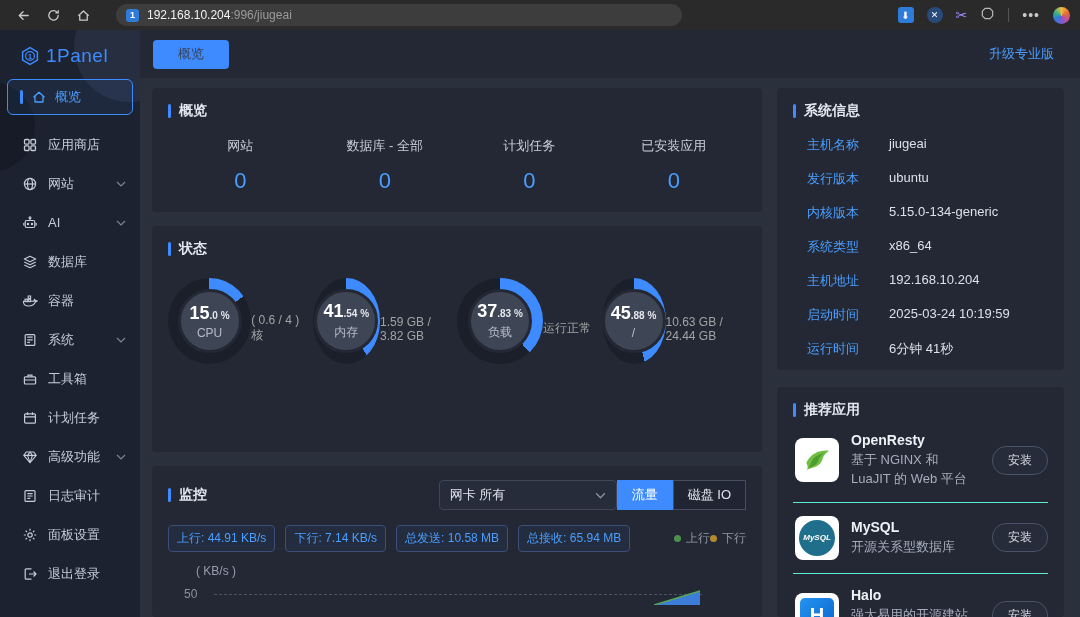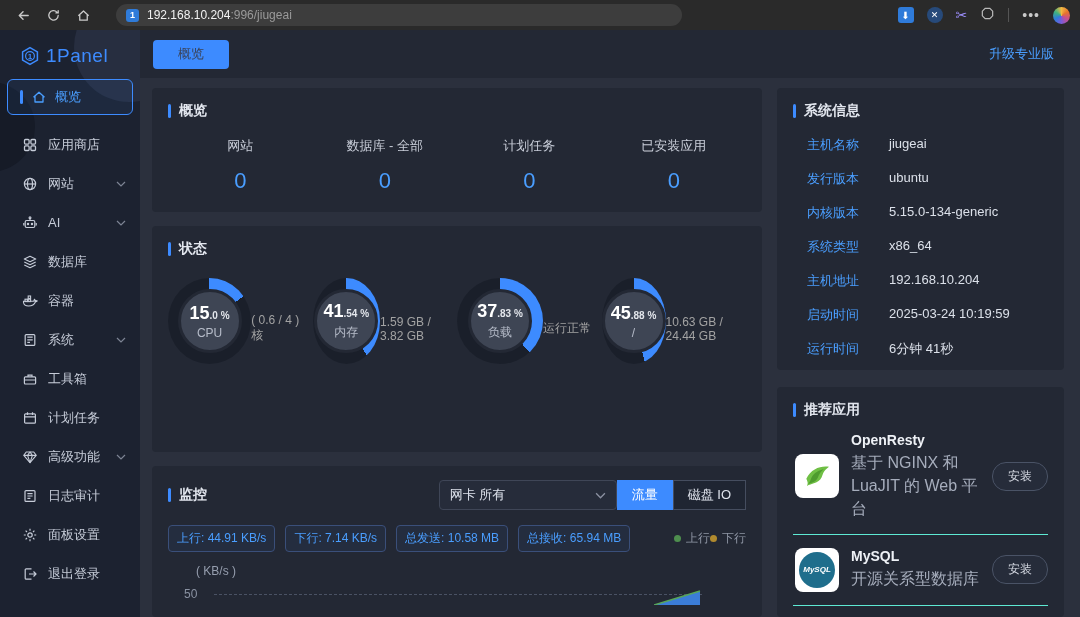--- a/index.html
+++ b/index.html
@@ -120,21 +120,21 @@
   .sys-value { color:#dbe0e9; margin-left:10px; }
 
   
   .rec-card { flex:1; overflow:hidden; }
   .app-row { display:flex; align-items:center; gap:12px; padding:13px 0 13px 2px; border-bottom:1px solid #5eead4; }
   .app-row:last-child { border-bottom:none; }
   .app-icon { width:44px; height:44px; border-radius:8px; background:#fff; flex:none;
     display:flex; align-items:center; justify-content:center; }
   .app-txt { flex:1; min-width:0; }
   .app-name { color:#eef1f6; font-size:14px; font-weight:bold; }
-  .app-desc { color:#a6adbc; font-size:16px; line-height:1.45; margin-top:3px; }
+  .app-desc { color:#a6adbc; font-size:13px; line-height:1.45; margin-top:3px; }
   .install-btn { flex:none; padding:5px 15px; border:1px solid #4a5366; border-radius:14px; background:#262c3a;
     color:#d6dae3; font-size:12px; cursor:pointer; }
 
   .mysql-circle { width:36px; height:36px; border-radius:50%; background:#1f6e8c; color:#fff;
     display:flex; align-items:center; justify-content:center; font-size:8px; font-weight:bold; font-style:italic; }
   .halo-square { width:34px; height:34px; border-radius:5px; background:linear-gradient(135deg,#2493f2,#0a64c9);
     color:#fff; display:flex; align-items:center; justify-content:center; font-size:20px; font-weight:bold; }
 </style>
 </head>
 <body>

